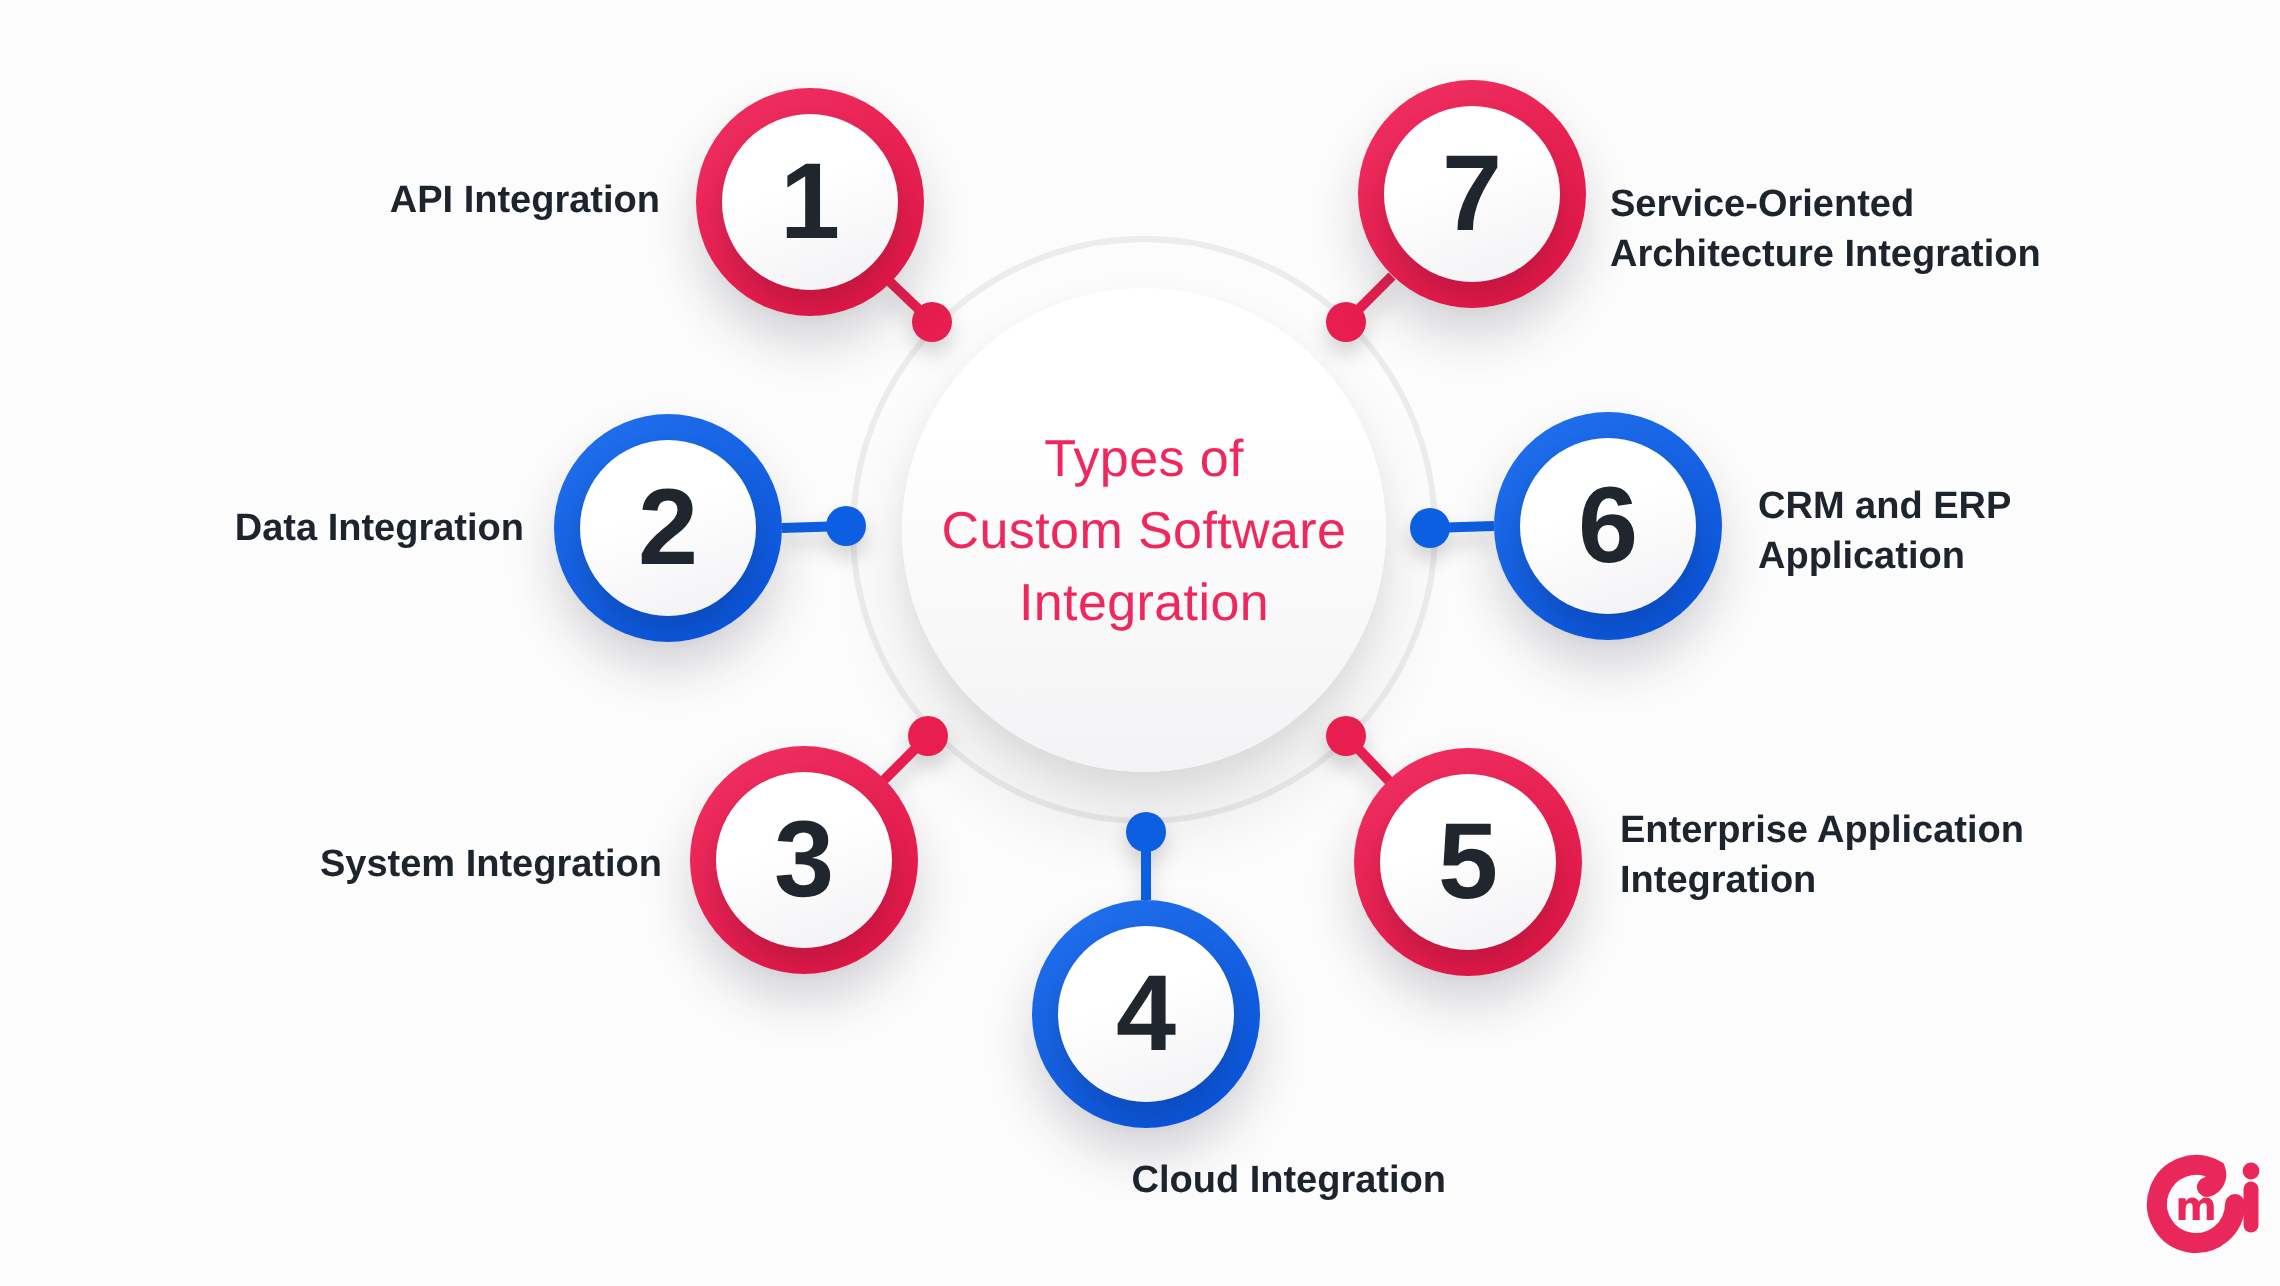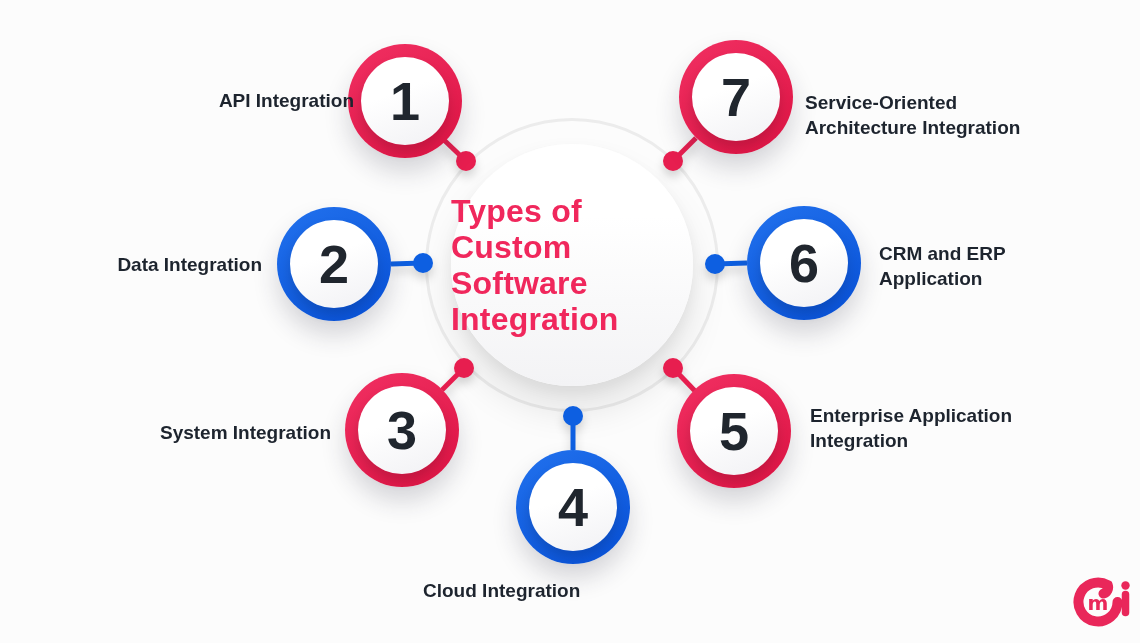--- a/index.html
+++ b/index.html
@@ -12,22 +12,22 @@
     position:absolute;left:425px;top:118px;width:294px;height:294px;border-radius:50%;
     border:3px solid #ECECEC;box-sizing:border-box;background:transparent;
   }
   .center-circle{
     position:absolute;left:451px;top:144px;width:242px;height:242px;border-radius:50%;
     background:linear-gradient(180deg,#FFFFFF 30%,#F3F3F5 100%);
     box-shadow:0 24px 36px rgba(0,0,0,.10),0 6px 14px rgba(0,0,0,.05);
     display:flex;align-items:center;justify-content:center;z-index:1;
   }
   .center-title{
-    font-size:32px;line-height:36px;font-weight:700;color:#F0275C;
-    text-align:left;white-space:pre-line;letter-spacing:.2px;
+    font-size:26px;line-height:36px;font-weight:400;color:#F0275C;
+    text-align:center;white-space:pre-line;letter-spacing:.2px;
   }
   
   .connectors{position:absolute;left:0;top:0;z-index:2;
     filter:drop-shadow(0 6px 5px rgba(0,0,0,.16));}
   
   .node{
     position:absolute;width:114px;height:114px;border-radius:50%;z-index:3;
     display:flex;align-items:center;justify-content:center;
   }
   .node.red{background:linear-gradient(150deg,#EF2D5F 10%,#DE1646 90%);
@@ -46,24 +46,24 @@
   .n3{left:345px;top:373px;}
   .n4{left:516px;top:450px;}
   .n5{left:677px;top:374px;}
   .n6{left:747px;top:206px;}
   .n7{left:679px;top:40px;}
   
   .label{
     position:absolute;font-size:19px;line-height:25px;font-weight:700;color:#1D242E;
     white-space:pre-line;z-index:4;
   }
-  .lab1{right:786px;top:88px;text-align:center;margin-left:37px;}
+  .lab1{right:810px;top:88px;text-align:center;margin-left:37px;}
   .lab2{right:878px;top:252px;text-align:center;}
   .lab3{right:809px;top:420px;}
-  .lab4{left:423px;width:300px;top:578px;text-align:left;}
+  .lab4{left:423px;width:300px;top:578px;text-align:right;}
   .lab5{left:810px;top:403px;}
   .lab6{left:879px;top:241px;}
   .lab7{left:805px;top:74px;margin-top:16px;}
   
   .logo{position:absolute;left:1072px;top:574px;z-index:5;}
 </style>
 </head>
 <body>
 
 <div class="canvas">

